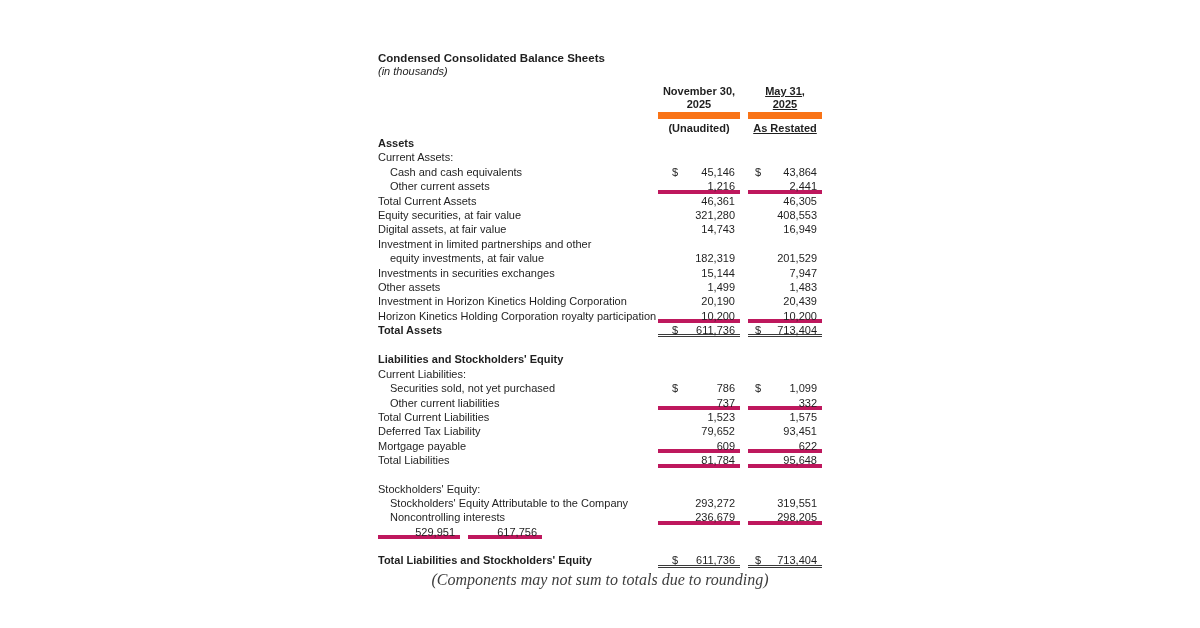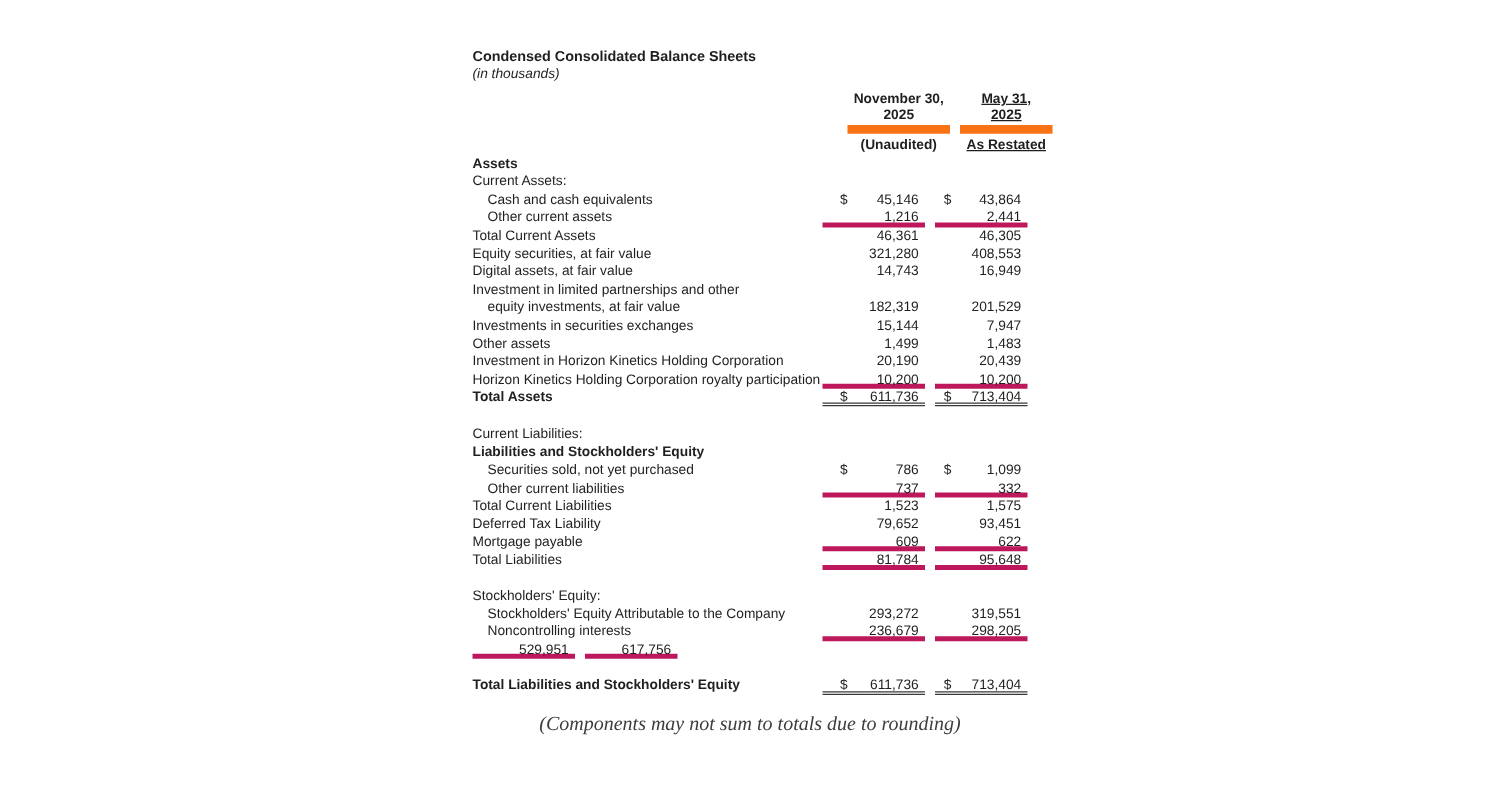--- a/index.html
+++ b/index.html
@@ -16,38 +16,39 @@
     position: absolute;
     left: 378px;
     top: 40px;
     width: 446px;
     font-size: 11px;
   }
   .doc-title {
     font-weight: bold;
     font-size: 11.5px;
     line-height: 13px;
+    margin-top: 12px;
   }
   .doc-subtitle {
     font-style: italic;
     line-height: 13px;
   }
   .head-row {
     display: flex;
     margin-top: 7px;
   }
   .label-cell { width: 280px; flex: none; }
   .colgap { width: 8px; flex: none; }
   .col-head {
     text-align: center;
     font-weight: bold;
     line-height: 13px;
     flex: none;
   }
-  .col-head.c1 { width: 82px; margin-left: 20px; }
+  .col-head.c1 { width: 82px; }
   .col-head.c2 { width: 74px; text-decoration: underline; }
   .col-head .yr {
     border-bottom: 7px solid #f97316;
     padding-bottom: 1px;
   }
   .col-head .sub { padding-top: 3px; }
   #rows { margin-top: 1px; }
   .row {
     display: flex;
     height: 14.4px;
@@ -271,33 +272,33 @@
           <span>611,736</span>
         </div>
         <div class="colgap"></div>
         <div class="cell c2 rd">
           <span>$</span>
           <span>713,404</span>
         </div>
       </div>
       <div class="spacer" style="height: 15px;"></div>
       <div class="row">
+        <div class="lab bold">Liabilities and Stockholders' Equity</div>
+        <div class="cell c1">
+          <span></span>
+          <span></span>
+        </div>
+        <div class="colgap"></div>
+        <div class="cell c2">
+          <span></span>
+          <span></span>
+        </div>
+      </div>
+      <div class="row">
         <div class="lab">Current Liabilities:</div>
-        <div class="cell c1">
-          <span></span>
-          <span></span>
-        </div>
-        <div class="colgap"></div>
-        <div class="cell c2">
-          <span></span>
-          <span></span>
-        </div>
-      </div>
-      <div class="row">
-        <div class="lab bold">Liabilities and Stockholders' Equity</div>
         <div class="cell c1">
           <span></span>
           <span></span>
         </div>
         <div class="colgap"></div>
         <div class="cell c2">
           <span></span>
           <span></span>
         </div>
       </div>

